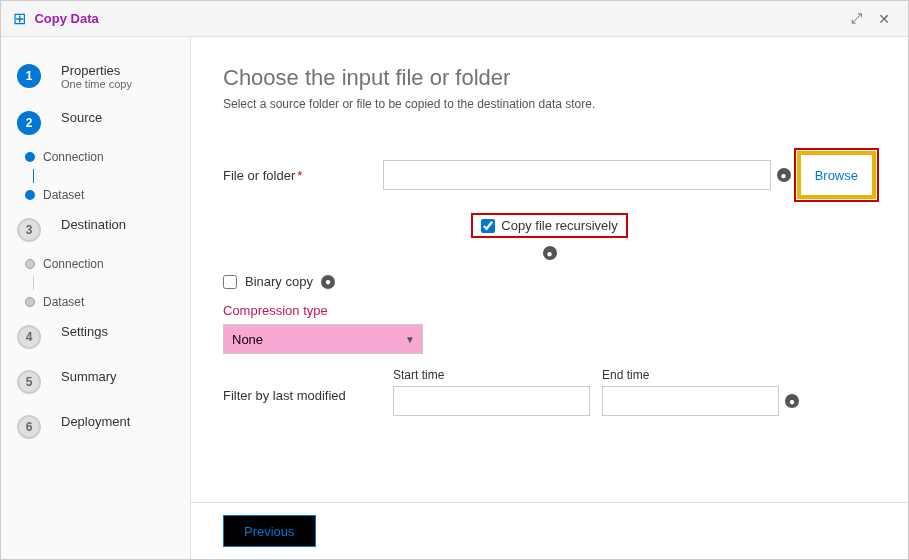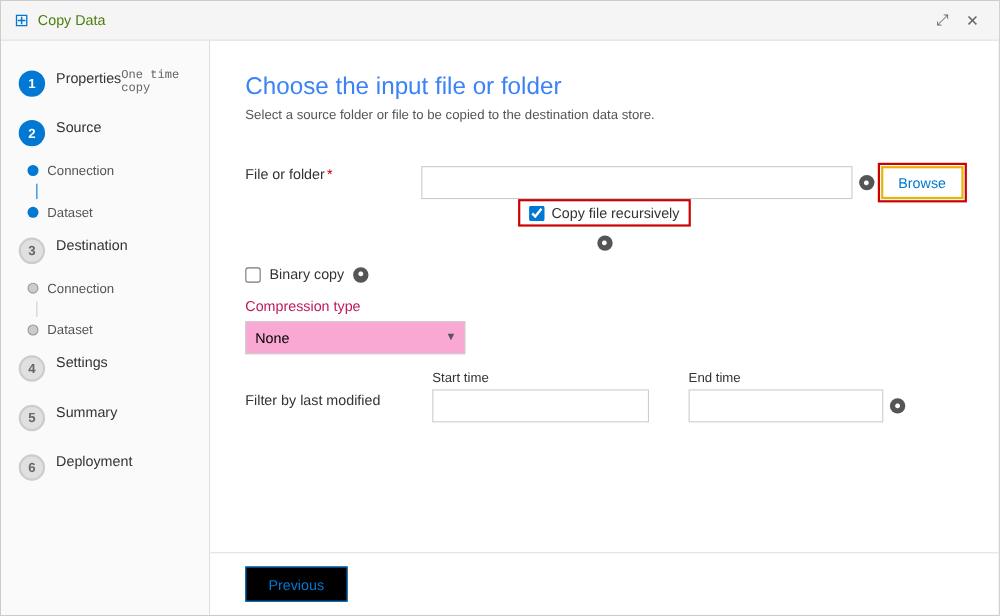--- a/index.html
+++ b/index.html
@@ -1,48 +1,48 @@
 <!DOCTYPE html>
 <html><head>
   <meta charset="utf-8">
   <style>
     * { box-sizing: border-box; margin: 0; padding: 0; }
     body { font-family: 'Segoe UI', Tahoma, Geneva, Verdana, sans-serif; background: #f0f0f0; display: flex; justify-content: center; align-items: center; height: 100vh; }
     .window { width: 909px; height: 560px; background: #fff; border: 1px solid #ccc; box-shadow: 0 4px 20px rgba(0,0,0,0.2); display: flex; flex-direction: column; }
     .titlebar { background: #f5f5f5; border-bottom: 1px solid #e0e0e0; padding: 8px 12px; display: flex; align-items: center; justify-content: space-between; height: 36px; }
     .titlebar-left { display: flex; align-items: center; gap: 8px; }
     .titlebar-icon { color: #0078d4; font-size: 16px; }
-    .titlebar-title { font-size: 13px; color: #4d7c0f; font-weight: 400; }
+    .titlebar-title { font-size: 13px; color: #a21caf; font-weight: 700; }
     .titlebar-controls { display: flex; gap: 4px; }
     .titlebar-btn { background: none; border: none; cursor: pointer; padding: 2px 6px; font-size: 14px; color: #666; }
     .main-content { display: flex; flex: 1; overflow: hidden; }
     .sidebar { width: 190px; background: #fafafa; border-right: 1px solid #e0e0e0; padding: 16px 0; display: flex; flex-direction: column; }
     .nav-item { padding: 10px 16px; display: flex; align-items: flex-start; gap: 10px; cursor: pointer; }
     .step-circle { width: 24px; height: 24px; border-radius: 50%; display: flex; align-items: center; justify-content: center; font-size: 12px; font-weight: 600; flex-shrink: 0; margin-top: 1px; }
     .step-active { background: #0078d4; color: #fff; }
     .step-inactive { background: #e0e0e0; color: #666; border: 2px solid #ccc; }
     .step-done { background: #0078d4; color: #fff; }
-    .nav-item-text { display: flex; flex-direction: row; }
+    .nav-item-text { display: flex; flex-direction: column; margin-left: 10px; }
     .nav-item-label { font-size: 13px; font-weight: 500; color: #333; }
-    .nav-item-sublabel { font-size: 11px; color: #666; font-family: Liberation Mono, monospace; }
+    .nav-item-sublabel { font-size: 11px; color: #666; }
     .nav-sub-items { padding-left: 24px; }
     .nav-sub-item { padding: 5px 0; font-size: 12px; color: #555; display: flex; align-items: center; gap: 8px; }
     .sub-dot { width: 10px; height: 10px; border-radius: 50%; flex-shrink: 0; }
     .sub-dot-active { background: #0078d4; }
     .sub-dot-inactive { background: #ccc; border: 1px solid #999; }
     .content-area { flex: 1; display: flex; flex-direction: column; padding: 28px 32px 16px; overflow-y: auto; }
-    .page-title { font-size: 22px; font-weight: 400; color: #3b82f6; margin-bottom: 6px; }
+    .page-title { font-size: 22px; font-weight: 400; color: #737373; margin-bottom: 6px; }
     .page-subtitle { font-size: 12px; color: #555; margin-bottom: 40px; }
-    .form-row { display: flex; gap: 10px; }
+    .form-row { display: flex; align-items: center; margin-bottom: 14px; gap: 10px; }
     .form-label { font-size: 13px; color: #333; min-width: 150px; }
     .required { color: #c00; margin-left: 2px; }
     .input-group { display: flex; align-items: center; gap: 6px; flex: 1; }
     .text-input { border: 1px solid #ccc; padding: 5px 8px; font-size: 13px; height: 30px; background: #fff; flex: 1; }
     .info-dot { width: 14px; height: 14px; border-radius: 50%; background: #555; color: #fff; font-size: 10px; display: flex; align-items: center; justify-content: center; cursor: pointer; flex-shrink: 0; }
-    .browse-btn { border: 2px solid #eab308; background: #fff; color: #0078d4; padding: 4px 14px; font-size: 13px; cursor: pointer; height: 30px; outline: 2px solid #c00; outline-offset: 1px; }
+    .browse-btn { border: 4px solid #eab308; background: #fff; color: #0078d4; padding: 4px 14px; font-size: 13px; cursor: pointer; height: 48px; outline: 2px solid #c00; outline-offset: 1px; }
     .checkbox-row { display: flex; align-items: center; gap: 8px; margin-bottom: 14px; flex-direction: column; }
     .checkbox-container { border: 2px solid #c00; padding: 3px 8px; display: flex; align-items: center; gap: 6px; }
     .checkbox { width: 14px; height: 14px; accent-color: #0078d4; cursor: pointer; }
     .checkbox-label { font-size: 13px; color: #333; }
     .binary-row { display: flex; align-items: center; gap: 8px; margin-bottom: 14px; }
     .binary-label { font-size: 13px; color: #333; }
     .compression-section { margin-bottom: 14px; }
     .compression-label { font-size: 13px; color: #be185d; margin-bottom: 6px; }
     .select-wrapper { position: relative; display: inline-block; }
     .select-input { border: 1px solid #ccc; padding: 5px 28px 5px 8px; font-size: 13px; height: 30px; background: #f9a8d4; appearance: none; cursor: pointer; min-width: 200px; }
@@ -186,21 +186,21 @@
               <option>Tar</option>
               <option>TarGZip</option>
             </select>
             <span class="select-arrow">▼</span>
           </div>
         </div>
 
         <div class="filter-section">
           <div style="display:flex; align-items:flex-start; gap:20px;">
             <span class="form-label" style="min-width:150px; padding-top:20px;">Filter by last modified</span>
-            <div style="display:flex; gap:36px;">
+            <div style="display:flex; gap:12px;">
               <div class="filter-col">
                 <span class="filter-col-label">Start time</span>
                 <input type="text" class="filter-input" style="">
               </div>
               <div class="filter-col">
                 <span class="filter-col-label">End time</span>
                 <div style="display:flex; align-items:center; gap:6px;">
                   <input type="text" class="filter-input" style="">
                   <span class="info-dot">●</span>
                 </div>

